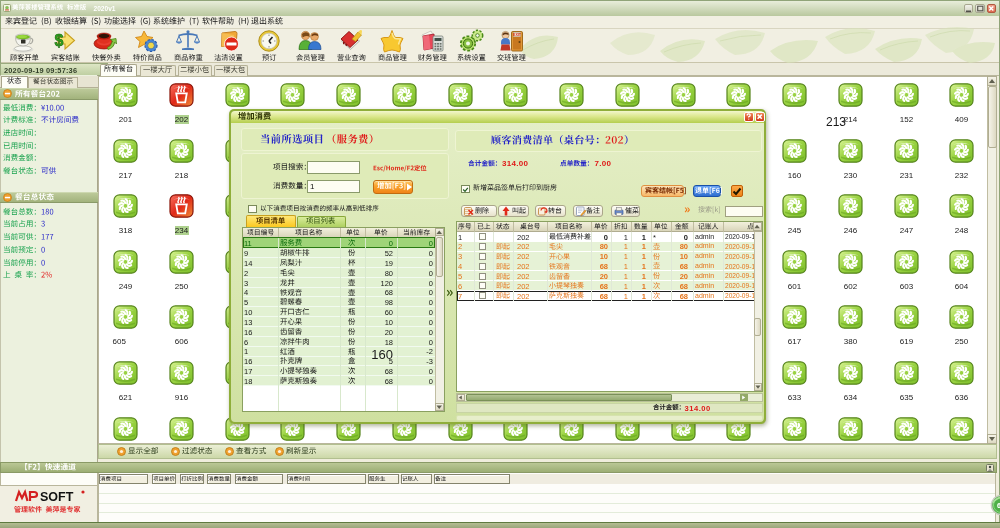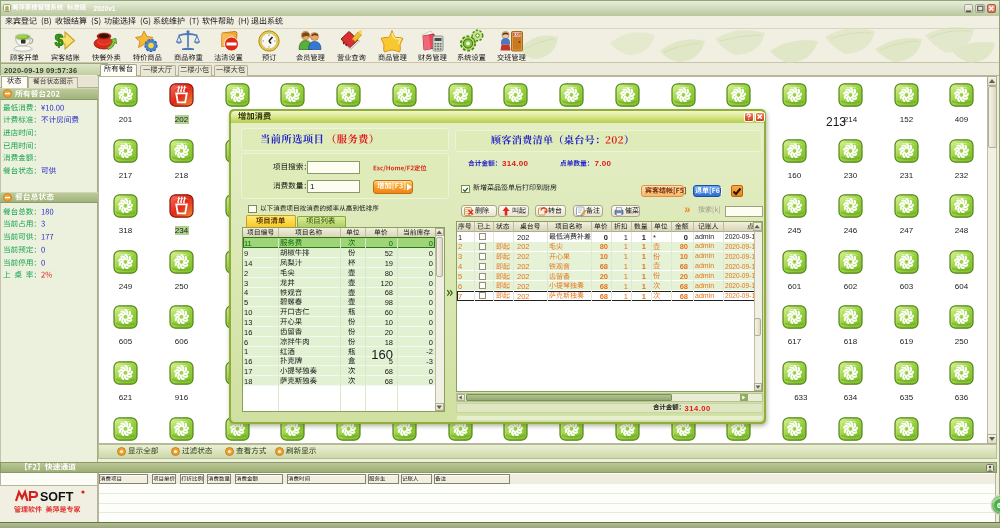--- a/index.html
+++ b/index.html
@@ -891,21 +891,21 @@
     <use href="#icG"></use>
   </svg>
 <span class="lt" style="left:893.5px;top:281.5px;width:26px;text-align:center;font-size:8px;color:#1a1a1a">603</span>
 <svg class="i" style="left:949px;top:250px" width="25" height="24">
     <use href="#icG"></use>
   </svg>
 <span class="lt" style="left:948.5px;top:281.5px;width:26px;text-align:center;font-size:8px;color:#1a1a1a">604</span>
 <svg class="i" style="left:113px;top:305px" width="25" height="24">
     <use href="#icG"></use>
   </svg>
-<span class="lt" style="left:112.5px;top:336.5px;width:26px;text-align:center;font-size:8px;color:#1a1a1a">605</span>
+<span class="lt" style="left:112.5px;top:336.5px;width:26px;text-align:left;font-size:8px;color:#1a1a1a">605</span>
 <svg class="i" style="left:169px;top:305px" width="25" height="24">
     <use href="#icG"></use>
   </svg>
 <span class="lt" style="left:168.5px;top:336.5px;width:26px;text-align:center;font-size:8px;color:#1a1a1a">606</span>
 <svg class="i" style="left:225px;top:305px" width="25" height="24">
     <use href="#icG"></use>
   </svg>
 <span class="lt" style="left:224.5px;top:336.5px;width:26px;text-align:center;font-size:8px;color:#1a1a1a">607</span>
 <svg class="i" style="left:280px;top:305px" width="25" height="24">
     <use href="#icG"></use>
@@ -943,21 +943,21 @@
     <use href="#icG"></use>
   </svg>
 <span class="lt" style="left:725.5px;top:336.5px;width:26px;text-align:center;font-size:8px;color:#1a1a1a">616</span>
 <svg class="i" style="left:782px;top:305px" width="25" height="24">
     <use href="#icG"></use>
   </svg>
 <span class="lt" style="left:781.5px;top:336.5px;width:26px;text-align:center;font-size:8px;color:#1a1a1a">617</span>
 <svg class="i" style="left:838px;top:305px" width="25" height="24">
     <use href="#icG"></use>
   </svg>
-<span class="lt" style="left:837.5px;top:336.5px;width:26px;text-align:center;font-size:8px;color:#1a1a1a">618</span>
+<span class="lt" style="left:837.5px;top:336.5px;width:26px;text-align:center;font-size:8px;color:#1a1a1a">380</span>
 <svg class="i" style="left:894px;top:305px" width="25" height="24">
     <use href="#icG"></use>
   </svg>
 <span class="lt" style="left:893.5px;top:336.5px;width:26px;text-align:center;font-size:8px;color:#1a1a1a">619</span>
 <svg class="i" style="left:949px;top:305px" width="25" height="24">
     <use href="#icG"></use>
   </svg>
 <span class="lt" style="left:948.5px;top:336.5px;width:26px;text-align:center;font-size:8px;color:#1a1a1a">250</span>
 <svg class="i" style="left:113px;top:361px" width="25" height="24">
     <use href="#icG"></use>
@@ -1003,21 +1003,21 @@
     <use href="#icG"></use>
   </svg>
 <span class="lt" style="left:670.5px;top:392.5px;width:26px;text-align:center;font-size:8px;color:#1a1a1a">631</span>
 <svg class="i" style="left:726px;top:361px" width="25" height="24">
     <use href="#icG"></use>
   </svg>
 <span class="lt" style="left:725.5px;top:392.5px;width:26px;text-align:center;font-size:8px;color:#1a1a1a">632</span>
 <svg class="i" style="left:782px;top:361px" width="25" height="24">
     <use href="#icG"></use>
   </svg>
-<span class="lt" style="left:781.5px;top:392.5px;width:26px;text-align:right;font-size:8px;color:#1a1a1a">633</span>
+<span class="lt" style="left:781.5px;top:392.5px;width:26px;text-align:center;font-size:8px;color:#1a1a1a">633</span>
 <svg class="i" style="left:838px;top:361px" width="25" height="24">
     <use href="#icG"></use>
   </svg>
 <span class="lt" style="left:837.5px;top:392.5px;width:26px;text-align:center;font-size:8px;color:#1a1a1a">634</span>
 <svg class="i" style="left:894px;top:361px" width="25" height="24">
     <use href="#icG"></use>
   </svg>
 <span class="lt" style="left:893.5px;top:392.5px;width:26px;text-align:center;font-size:8px;color:#1a1a1a">635</span>
 <svg class="i" style="left:949px;top:361px" width="25" height="24">
     <use href="#icG"></use>

